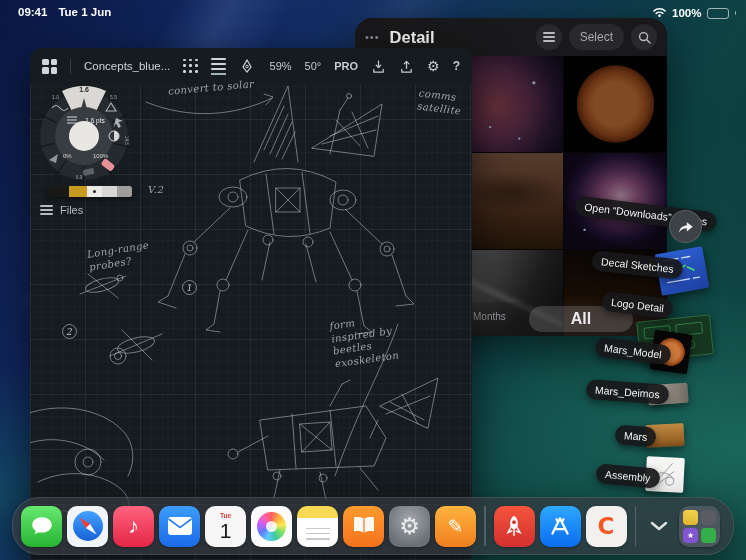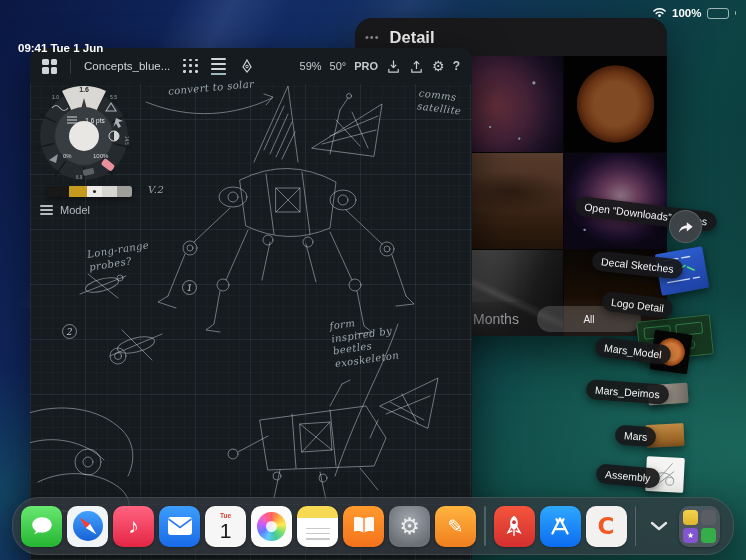--- a/index.html
+++ b/index.html
@@ -14,21 +14,21 @@
       radial-gradient(42% 32% at 0% 88%, rgba(22,120,108,.38), transparent 70%),
       radial-gradient(120% 90% at 85% 75%, rgba(20,88,80,.55), transparent 60%),
       linear-gradient(118deg,#0a1742 0%,#122a64 26%,#143264 38%,#0f3a50 56%,#0d4343 72%,#0a3636 100%);
   }
   .wallpaper-streaks { position:absolute; left:0; top:0; width:70%; height:55%;
     background:linear-gradient(118deg, transparent 26%, rgba(150,180,245,.16) 34%, transparent 43%,
       transparent 52%, rgba(140,170,240,.10) 60%, transparent 68%); }
 
   
   .statusbar { position:absolute; top:4px; left:0; right:0; height:18px; color:#fff; font-size:11.5px; font-weight:bold; z-index:40; }
-  .status-left { position:absolute; left:18px; top:2px; display:flex; gap:3px;margin-top:36px; }
+  .status-left { position:absolute; left:18px; top:2px; display:flex; gap:11px; }
   .status-right { position:absolute; right:10px; top:2px; display:flex; gap:5px; align-items:center; }
   .battery-body { width:22px; height:11px; border:1px solid rgba(255,255,255,.6); border-radius:3px; padding:1.5px; position:relative; }
   .battery-fill { background:#fff; border-radius:1.5px; height:100%; width:100%; }
   .battery-nub { width:1.5px; height:4px; background:rgba(255,255,255,.6); border-radius:0 1px 1px 0; margin-left:1px; }
 
   
   .photos-window { position:absolute; left:355px; top:18px; width:312px; height:318px; border-radius:18px;
     background:#0b0b0c; overflow:hidden; z-index:5; box-shadow:0 14px 44px rgba(0,0,0,.55); }
   .photos-header { position:relative; height:38px; background:#19191b; display:flex; align-items:center; padding:0 10px; z-index:3; }
   .window-dots { color:#8e8e93; font-size:11px; letter-spacing:1px; margin-right:10px; }
@@ -57,31 +57,31 @@
   .t-orion { background:
       radial-gradient(circle 1.5px at 20% 80%, #cfe0ff 0 60%, transparent 100%),
       radial-gradient(ellipse 55% 52% at 55% 45%, #e0b4d0 0%,#a86292 30%,#643668 56%,#281640 82%,#140c22 100%); }
   .t-craft { background:
       linear-gradient(25deg, transparent 44%, rgba(255,255,255,.22) 48%, transparent 53%),
       linear-gradient(115deg,#8e8e8e 0%,#5a5a5a 35%,#2c2c2c 62%,#0e0e0e 100%); }
   .t-dusk { background:linear-gradient(180deg,#100b07 0%,#281609 48%,#5a3316 78%,#7c4a20 100%); }
   .photos-dim { position:absolute; left:0; right:0; top:38px; bottom:0; background:rgba(0,0,0,.38); z-index:2; }
   .seg-bar { position:absolute; left:0; right:0; bottom:0; height:34px; z-index:4;
     background:linear-gradient(rgba(22,22,24,.25), rgba(22,22,24,.8)); }
-  .seg-months { position:absolute; left:118px; top:9px; color:#9a9aa0; font-size:14px; }
-  .seg-all-pill { position:absolute; left:182px; top:4px; width:104px; height:26px; border-radius:13px;
-    background:rgba(255,255,255,.16); color:#ececf0; font-size:10px; display:flex; align-items:center; justify-content:center; }
+  .seg-months { position:absolute; left:118px; top:9px; color:#9a9aa0; font-size:10px; }
+  .seg-all-pill { position:absolute; left:174px; top:4px; width:104px; height:26px; border-radius:13px;
+    background:rgba(255,255,255,.16); color:#ececf0; font-size:16px; display:flex; align-items:center; justify-content:center;font-weight:bold; }
 
   
   .concepts-window { position:absolute; left:30px; top:48px; width:442px; height:512px; z-index:10;
     background:#151b1e; border-radius:12px 12px 0 0; overflow:hidden; box-shadow:0 12px 40px rgba(0,0,0,.6); }
   .c-toolbar { position:relative; height:36px; display:flex; align-items:center; padding:0 12px; gap:13px; z-index:5; }
   .c-title { color:#ccd4d8; font-size:11.5px; }
   .tb-div { width:1px; height:15px; background:rgba(255,255,255,.14); }
-  .tb-right { margin-left:auto; display:flex; align-items:center; gap:8px; color:#c4ccd0; font-size:11px; }
+  .tb-right { margin-left:auto; display:flex; align-items:center; gap:13px; color:#c4ccd0; font-size:11px; }
   .grid4 { width:15px; height:15px; display:grid; grid-template-columns:1fr 1fr; gap:2px; }
   .grid4 i { background:#cfd6d9; border-radius:1.5px; }
   .dots9 { width:15px; height:15px; display:grid; grid-template-columns:repeat(3,1fr); gap:2.5px; }
   .dots9 i { width:2.6px; height:2.6px; border-radius:50%; background:#cfd6d9; }
   .hamb { display:flex; flex-direction:column; gap:3px; padding-bottom:3px; border-bottom:2px solid #9fb6ba; }
   .hamb i { width:15px; height:2px; background:#cfd6d9; border-radius:1px; }
   .gear-glyph { font-size:14px; color:#c4ccd0; line-height:1; }
   .help-glyph { font-size:12px; font-weight:bold; }
 
   .c-canvas { position:absolute; left:0; right:0; top:36px; bottom:0;
@@ -175,20 +175,36 @@
       <span>100%</span>
       <span class="battery-body"><span class="battery-fill"></span></span>
       <span class="battery-nub"></span>
     </div>
   </div>
 
   <div class="photos-window">
     <div class="photos-header">
       <span class="window-dots">•••</span>
       <span class="photos-title">Detail</span>
+      <div class="photos-header-right">
+        <div class="circle-btn">
+          <span class="lines-glyph">
+              <i></i>
+              <i></i>
+              <i></i>
+            </span>
+        </div>
+        <div class="select-pill">Select</div>
+        <div class="circle-btn">
+          <svg width="13" height="13" viewBox="0 0 14 14">
+            <circle cx="6" cy="6" r="4.3" fill="none" stroke="#b9b9be" stroke-width="1.5"></circle>
+            <path d="M9.4 9.4 L13 13" stroke="#b9b9be" stroke-width="1.5" stroke-linecap="round"></path>
+            </svg>
+        </div>
+      </div>
     </div>
     <div class="photos-grid">
       <div class="tile t-blank1"></div>
       <div class="tile t-horsehead"></div>
       <div class="tile t-marsplanet"></div>
       <div class="tile t-blank2"></div>
       <div class="tile t-marsland"></div>
       <div class="tile t-orion"></div>
       <div class="tile t-blank3"></div>
       <div class="tile t-craft"></div>
@@ -397,21 +413,21 @@
       <span class="cs-seg" style="width:15px; background:#d8d6d2"></span>
       <span class="cs-seg" style="width:15px; background:#a09e9a"></span>
     </div>
 
     <div class="layers-row">
       <span class="lines-glyph" style="width:13px">
           <i style="background:#b4bcc0"></i>
           <i style="background:#b4bcc0"></i>
           <i style="background:#b4bcc0"></i>
         </span>
-      <span>Model</span>
+      <span>Files</span>
     </div>
   </div>
 
   <div class="share-circle">
     <svg width="17" height="15" viewBox="0 0 26 22">
       <path d="M3 20 C4.5 12.5 9.5 9.5 15 9.5 V4.5 L24 11.5 L15 18.5 v-5 C10.5 13.5 6 15.5 3 20 Z" fill="#f2f2f2"></path>
       </svg>
   </div>
 
   <div class="pill" style="left:575px; top:204px; transform:rotate(7deg)">Open “Downloads” in Files</div>

